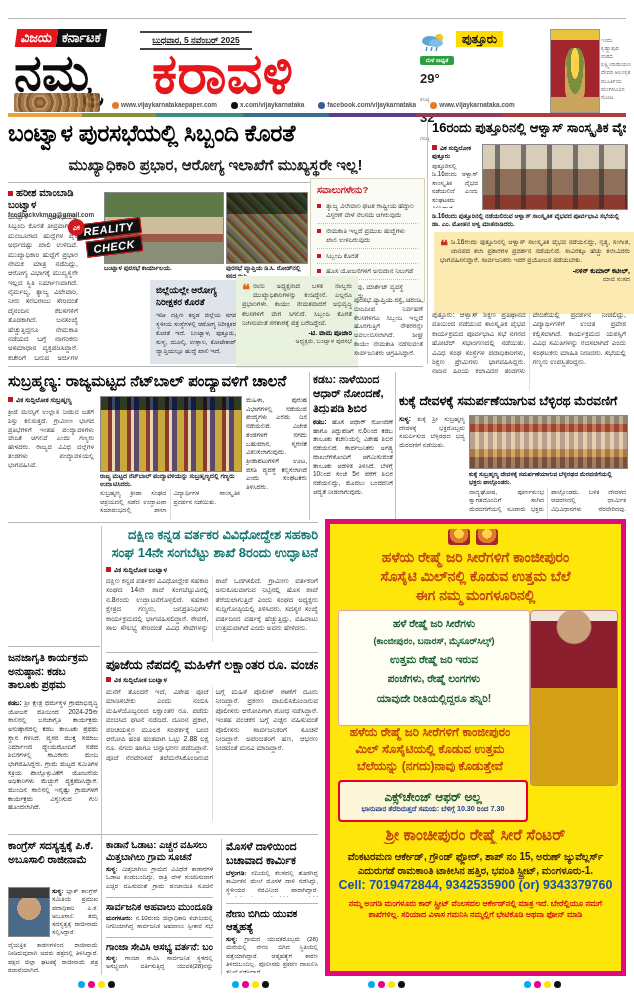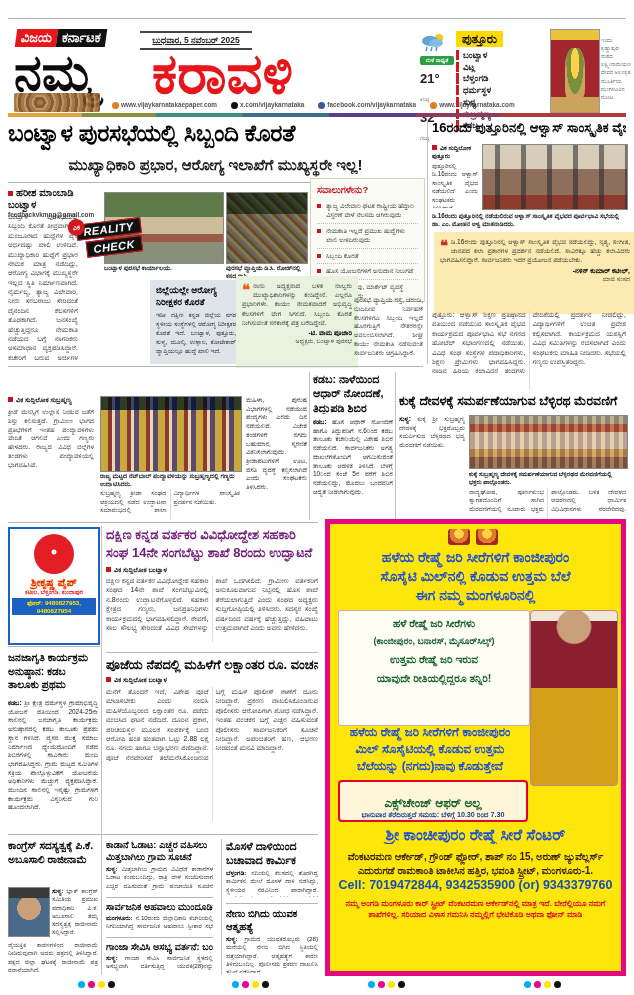--- a/index.html
+++ b/index.html
@@ -35,21 +35,21 @@
   .deityph{background:linear-gradient(180deg,#e8c33c 0 12%,#a3262e 12% 82%,#caa35c 82% 100%);border:1px solid #999;}
   .deityph .idol{position:absolute;left:30%;top:22%;width:40%;height:62%;background:radial-gradient(ellipse at 50% 30%,#ffd24a 0 30%,#7a8f3c 31% 60%,#caa35c 61% 100%);border-radius:40% 40% 20% 20%;}
   .tinycap{font-size:5.6px;line-height:1.45;color:#555;}
   .arecaph{background:repeating-radial-gradient(circle at 30% 50%,#9a6a3a 0 3px,#7a4a22 3px 6px,#b98a4a 6px 8px);border-radius:2px;opacity:.9;}
   
   .h-lead{font-size:23px;font-weight:900;letter-spacing:-.3px;line-height:1.15;color:#000;}
   .h-sub{font-size:15px;font-weight:bold;text-align:center;color:#1a1a1a;}
   .h-mid{font-size:15px;font-weight:900;color:#000;}
   .h-sm{font-size:13px;font-weight:900;color:#000;}
   .h-xs{font-size:10.5px;font-weight:900;line-height:1.3;color:#000;}
-  .h-coop{font-size:13px;font-weight:900;text-align:left;line-height:1.4;color:#701a75;}
+  .h-coop{font-size:13px;font-weight:900;text-align:right;line-height:1.4;color:#0f766e;}
   
   .ph{border:1px solid #888;overflow:hidden;}
   .ph-bld{background:linear-gradient(180deg,#5d7a48 0 34%,#cdbd9a 34% 58%,#9c5b44 58% 70%,#8a8f7a 70% 100%);}
   .ph-garb{background:repeating-linear-gradient(45deg,#b9b29b 0 3px,#6f7f4f 3px 5px,#c7582f 5px 6px,#8a9aa6 6px 9px),linear-gradient(180deg,#4f5d3f 0 30%,#b9a98b 30% 100%);background-blend-mode:multiply;}
   .ph-hall{background:repeating-linear-gradient(90deg,transparent 0 12px,rgba(40,40,40,.55) 12px 17px,transparent 17px 26px),linear-gradient(180deg,#d8cdb9 0 38%,#8d6f5c 38% 78%,#8c3b2e 78% 100%);}
   .ph-stage{background:repeating-linear-gradient(90deg,#caa93c 0 7px,#8c3b2e 7px 11px,#e8d7b0 11px 14px,#5c4a6e 14px 19px),linear-gradient(180deg,#3c5a8f 0 18%,transparent 18%);background-blend-mode:multiply;}
   .ph-temple{background:repeating-linear-gradient(90deg,rgba(120,60,40,.4) 0 5px,rgba(220,180,120,.4) 5px 9px),linear-gradient(180deg,#9fb3a0 0 16%,#b34a3a 16% 30%,#e8e3d5 30% 64%,#caa35c 64% 78%,#7a5a4a 78% 100%);}
   .ph-port{background:linear-gradient(180deg,#3a3a3a 0 20%,transparent 20% 100%),radial-gradient(circle at 50% 42%,#caa07a 0 34%,#4a6a8a 35%);}
   .ph-krishna{background:radial-gradient(circle at 50% 45%,#fff 0 8%,#e31e24 9% 100%);border-radius:50%;}
   .ph-woman{background:radial-gradient(circle at 50% 9%,#caa07a 0 10%,transparent 11%),linear-gradient(180deg,#f2e6d8 0 6%,#8c1f2e 6% 44%,#d4a017 44% 100%);border-radius:4px;border:1px solid #b88;}
@@ -75,21 +75,21 @@
              font-size:6.5px;font-weight:bold;text-align:center;line-height:17px;z-index:2;}
   .badge .chip{position:absolute;background:#111;color:#fff;font-weight:900;font-style:italic;font-size:11px;
                padding:1px 6px;border:1.5px solid #d11a1f;letter-spacing:.5px;}
   
   .kad{border:2px solid #1b61c2;background:#fff;text-align:center;}
   .kad .nm{color:#e31e24;font-weight:900;font-size:10.5px;text-shadow:0 0 2px #ffd900;}
   .kad .ln{color:#e31e24;font-weight:bold;font-size:6px;}
   .kad .ph-line{background:#1b61c2;color:#ffe500;font-weight:bold;font-size:6.2px;padding:1px 0;margin:2px 2px 0 2px;}
   
   .sad{border:5px solid #e5097f;background:#ffe60a;}
-  .sad .rl{color:#1d4ed8;font-weight:900;text-align:center;}
+  .sad .rl{color:#c2410c;font-weight:900;text-align:center;}
   .sad .wbox{position:absolute;background:#fffef4;border:1px solid #dca6a6;border-radius:3px;text-align:center;}
   .sad .wline{color:#135c2b;font-weight:900;font-size:10.5px;line-height:1.85;}
   .sad .exch{position:absolute;background:#fdf6d8;border:2px solid #e4002b;border-radius:4px;text-align:center;}
   .regs{display:flex;gap:3px;}
   .regs i{width:7px;height:7px;border-radius:50%;display:inline-block;}
 </style>
 </head>
 <body>
 
 <div class="page">
@@ -114,37 +114,28 @@
   <div class="abs" style="left:420px;top:32px;width:34px;">
     <svg width="26" height="20" viewBox="0 0 26 20">
       <circle cx="19" cy="6" r="4" fill="#f5c518"></circle>
       <ellipse cx="10" cy="9" rx="8" ry="5" fill="#5aa7d6"></ellipse>
       <ellipse cx="16" cy="11" rx="7" ry="4" fill="#7fbde4"></ellipse>
       <line x1="7" y1="15" x2="6" y2="19" stroke="#4a90c2" stroke-width="1.4"></line>
       <line x1="12" y1="15" x2="11" y2="19" stroke="#4a90c2" stroke-width="1.4"></line>
       <line x1="17" y1="15" x2="16" y2="19" stroke="#4a90c2" stroke-width="1.4"></line>
     </svg>
     <div class="wbadge">ಮಳೆ ಸಾಧ್ಯತೆ</div>
-    <div style="margin-top:4px;"><span class="temp">21°</span><br>
+    <div style="margin-top:4px;"><span class="temp">29°</span><br>
       <span class="templab">ಕನಿಷ್ಠ</span></div>
     <div style="margin-top:3px;"><span class="temp">32°</span><br>
       <span class="templab">ಗರಿಷ್ಠ</span></div>
   </div>
 
   <div class="abs" style="left:456px;top:29px;width:92px;">
     <span class="edtitle">ಪುತ್ತೂರು</span>
-    <ul class="edlist">
-      <li>ಬಂಟ್ವಾಳ</li>
-      <li>ವಿಟ್ಲ</li>
-      <li>ಬೆಳ್ತಂಗಡಿ</li>
-      <li>ಧರ್ಮಸ್ಥಳ</li>
-      <li>ಸುಳ್ಯ</li>
-      <li>ಸುಬ್ರಹ್ಮಣ್ಯ</li>
-      <li>ಕಡಬ</li>
-    </ul>
   </div>
 
   <div class="abs deityph" style="left:550px;top:29px;width:48px;height:82px;">
       <div class="idol"></div>
     </div>
   <div class="abs tinycap" style="left:601px;top:36px;width:30px;height:72px;overflow:hidden;">ಇಂದು ಕೃಷ್ಣಾಪುರ ಮಠದ ಲಕ್ಷ್ಮೀನಾರಾಯಣ ದೇವರ ಅಲಂಕೃತ ಮೂರ್ತಿಯ ಮಂಗಳೂರಿನ ನೋಟ.</div>
 
   <div class="abs rainbow" style="left:8px;top:113px;width:618px;height:4px;"></div>
 
   <div class="abs" style="left:8px;top:120px;width:415px;height:246px;">
@@ -208,20 +199,21 @@
       <div class="qt">ಡಿ.16ರಂದು ಪುತ್ತೂರಿನಲ್ಲಿ ಆಳ್ವಾಸ್ ಸಾಂಸ್ಕೃತಿಕ ವೈಭವ ನಡೆಯಲಿದ್ದು, ನೃತ್ಯ, ಸಂಗೀತ, ಜಾನಪದ ಕಲಾ ಪ್ರಕಾರಗಳ ಪ್ರದರ್ಶನ ನಡೆಯಲಿದೆ. ಸಾವಿರಕ್ಕೂ ಹೆಚ್ಚು ಕಲಾವಿದರು ಭಾಗವಹಿಸಲಿದ್ದಾರೆ. ಸಾರ್ವಜನಿಕರು ಇದರ ಪ್ರಯೋಜನ ಪಡೆಯಬೇಕು.</div>
       <div class="qa">-ನಳಿನ್ ಕುಮಾರ್ ಕಟೀಲ್,</div>
       <div class="qr">ಮಾಜಿ ಸಂಸದ</div>
     </div>
     <div class="abs bt c2" style="left:0;top:190px;width:194px;height:80px;">ಪುತ್ತೂರು: ಆಳ್ವಾಸ್ ಶಿಕ್ಷಣ ಪ್ರತಿಷ್ಠಾನದ ವತಿಯಿಂದ ನಡೆಯುವ ಸಾಂಸ್ಕೃತಿಕ ವೈಭವ ಕಾರ್ಯಕ್ರಮದ ಪೂರ್ವಭಾವಿ ಸಭೆ ನಗರದ ಹೋಟೆಲ್ ಸಭಾಂಗಣದಲ್ಲಿ ನಡೆಯಿತು. ವಿವಿಧ ಸಂಘ ಸಂಸ್ಥೆಗಳ ಪದಾಧಿಕಾರಿಗಳು, ಶಿಕ್ಷಣ ಪ್ರೇಮಿಗಳು ಭಾಗವಹಿಸಿದ್ದರು. ನಾಡಿನ ಹಿರಿಯ ಕಲಾವಿದರ ತಂಡಗಳು ವೇದಿಕೆಯಲ್ಲಿ ಪ್ರದರ್ಶನ ನೀಡಲಿದ್ದು, ವಿದ್ಯಾರ್ಥಿಗಳಿಗೆ ಉಚಿತ ಪ್ರವೇಶ ಕಲ್ಪಿಸಲಾಗಿದೆ. ಕಾರ್ಯಕ್ರಮದ ಯಶಸ್ಸಿಗೆ ವಿವಿಧ ಸಮಿತಿಗಳನ್ನು ರಚಿಸಲಾಗಿದೆ ಎಂದು ಸಂಘಟಕರು ಮಾಹಿತಿ ನೀಡಿದರು. ಸಭೆಯಲ್ಲಿ ಗಣ್ಯರು ಉಪಸ್ಥಿತರಿದ್ದರು.</div>
   </div>
 
   <div class="abs rule" style="left:8px;top:366px;width:415px;height:1px;"></div>
 
   <div class="abs" style="left:8px;top:372px;width:299px;height:148px;">
+    <div class="abs h-mid nowrap" style="left:0;top:0;width:299px;height:20px;">ಸುಬ್ರಹ್ಮಣ್ಯ: ರಾಜ್ಯಮಟ್ಟದ ನೆಟ್‌ಬಾಲ್ ಪಂದ್ಯಾವಳಿಗೆ ಚಾಲನೆ</div>
     <div class="abs byline" style="left:0;top:24px;font-size:6.5px;"><span class="sq"></span><span>ವಿಕ ಸುದ್ದಿಲೋಕ ಸುಬ್ರಹ್ಮಣ್ಯ</span></div>
     <div class="abs bt" style="left:0;top:36px;width:86px;height:112px;font-size:6.6px;">ಕ್ರೀಡೆ ಮನಸ್ಸಿಗೆ ಉಲ್ಲಾಸ ನೀಡುವ ಜತೆಗೆ ಶಿಸ್ತು ಕಲಿಸುತ್ತದೆ. ಗ್ರಾಮೀಣ ಭಾಗದ ಪ್ರತಿಭೆಗಳಿಗೆ ಇಂತಹ ಪಂದ್ಯಾವಳಿಗಳು ವೇದಿಕೆ ಆಗಲಿವೆ ಎಂದು ಗಣ್ಯರು ಹೇಳಿದರು. ರಾಜ್ಯದ ವಿವಿಧ ಜಿಲ್ಲೆಗಳ ತಂಡಗಳು ಪಂದ್ಯಾವಳಿಯಲ್ಲಿ ಭಾಗವಹಿಸಿವೆ.</div>
     <div class="abs ph ph-stage" style="left:92px;top:24px;width:140px;height:74px;"></div>
     <div class="abs cap" style="left:92px;top:100px;width:140px;height:15px;">ರಾಜ್ಯ ಮಟ್ಟದ ನೆಟ್‌ಬಾಲ್ ಪಂದ್ಯಾವಳಿಯನ್ನು ಸುಬ್ರಹ್ಮಣ್ಯದಲ್ಲಿ ಗಣ್ಯರು ಉದ್ಘಾಟಿಸಿದರು.</div>
     <div class="abs bt c2" style="left:92px;top:117px;width:140px;height:31px;font-size:6.4px;">ಸುಬ್ರಹ್ಮಣ್ಯ ಕ್ರೀಡಾ ಸಂಘದ ಆಶ್ರಯದಲ್ಲಿ ನಡೆದ ಉದ್ಘಾಟನಾ ಸಮಾರಂಭದಲ್ಲಿ ಶಾಲಾ ವಿದ್ಯಾರ್ಥಿಗಳ ಸಾಂಸ್ಕೃತಿಕ ಪ್ರದರ್ಶನ ನಡೆಯಿತು.</div>
     <div class="abs bt" style="left:238px;top:24px;width:61px;height:124px;font-size:6.5px;">ಮಹಿಳಾ, ಪುರುಷ ವಿಭಾಗಗಳಲ್ಲಿ ನಡೆಯುವ ಪಂದ್ಯಗಳು ಎರಡು ದಿನ ನಡೆಯಲಿವೆ. ವಿಜೇತ ತಂಡಗಳಿಗೆ ನಗದು ಬಹುಮಾನ, ಸ್ಮರಣಿಕೆ ವಿತರಿಸಲಾಗುವುದು. ಕ್ರೀಡಾಪಟುಗಳಿಗೆ ಊಟ, ವಸತಿ ವ್ಯವಸ್ಥೆ ಕಲ್ಪಿಸಲಾಗಿದೆ ಎಂದು ಸಂಘಟಕರು ತಿಳಿಸಿದರು.</div>
   </div>
 
   <div class="abs vline" style="left:309px;top:372px;width:1px;height:148px;"></div>
 
@@ -237,26 +229,20 @@
     <div class="abs bt" style="left:0;top:21px;width:66px;height:104px;font-size:6.4px;"><b>ಸುಳ್ಯ:</b><span> ಕುಕ್ಕೆ ಶ್ರೀ ಸುಬ್ರಹ್ಮಣ್ಯ ದೇವಳಕ್ಕೆ ಭಕ್ತರೊಬ್ಬರು ಸಮರ್ಪಿಸುವ ಬೆಳ್ಳಿರಥದ ಭವ್ಯ ಮೆರವಣಿಗೆ ನಡೆಯಿತು.</span></div>
     <div class="abs ph ph-temple" style="left:70px;top:21px;width:157px;height:52px;"></div>
     <div class="abs" style="left:70px;top:76px;width:157px;height:50px;overflow:hidden;">
       <div class="cap" style="font-size:6.1px;">ಕುಕ್ಕೆ ಸುಬ್ರಹ್ಮಣ್ಯ ದೇವಳಕ್ಕೆ ಸಮರ್ಪಣೆಯಾಗುವ ಬೆಳ್ಳಿರಥದ ಮೆರವಣಿಗೆಯಲ್ಲಿ ಭಕ್ತರು ಪಾಲ್ಗೊಂಡರು.</div>
       <div class="bt c2" style="font-size:6.3px;margin-top:2px;height:32px;">ವಾದ್ಯಘೋಷ, ಪೂರ್ಣಕುಂಭ ಸ್ವಾಗತದೊಂದಿಗೆ ಸಾಗಿದ ಮೆರವಣಿಗೆಯಲ್ಲಿ ನೂರಾರು ಭಕ್ತರು ಪಾಲ್ಗೊಂಡರು. ಬಳಿಕ ದೇವಳದ ಆವರಣದಲ್ಲಿ ಧಾರ್ಮಿಕ ವಿಧಿವಿಧಾನಗಳು ನೆರವೇರಿದವು. ಮುಜರಾಯಿ ಇಲಾಖೆ ಅಧಿಕಾರಿಗಳು, ದೇವಳದ ವ್ಯವಸ್ಥಾಪನಾ ಸಮಿತಿ ಸದಸ್ಯರು ಉಪಸ್ಥಿತರಿದ್ದರು.</div>
     </div>
   </div>
 
   <div class="abs rule" style="left:8px;top:522px;width:310px;height:1px;"></div>
 
-  <div class="abs kad" style="left:8px;top:527px;width:88px;height:114px;">
-    <div class="ph-krishna" style="width:40px;height:40px;margin:5px auto 2px auto;"></div>
-    <div class="nm">ಶ್ರೀಕೃಷ್ಣ ಪೈಪ್</div>
-    <div class="ln">ಕಟೀಲ, ಬೆಳ್ತಂಗಡಿ, ಕುಂದಾಪುರ</div>
-    <div class="ph-line">ಫೋನ್: 9480827953, 9480827954</div>
-  </div>
 
   <div class="abs rule" style="left:8px;top:646px;width:92px;height:1px;"></div>
 
   <div class="abs" style="left:8px;top:651px;width:90px;height:180px;">
     <div class="h-xs" style="height:44px;overflow:hidden;">ಜನಜಾಗೃತಿ ಕಾರ್ಯಕ್ರಮ ಅನುಷ್ಠಾನ: ಕಡಬ ತಾಲೂಕು ಪ್ರಥಮ</div>
     <div class="bt" style="height:130px;font-size:6.5px;margin-top:4px;"><b>ಕಡಬ:</b><span> ಶ್ರೀ ಕ್ಷೇತ್ರ ಧರ್ಮಸ್ಥಳ ಗ್ರಾಮಾಭಿವೃದ್ಧಿ ಯೋಜನೆ ವತಿಯಿಂದ 2024-25ನೇ ಸಾಲಿನಲ್ಲಿ ಜನಜಾಗೃತಿ ಕಾರ್ಯಕ್ರಮ ಅನುಷ್ಠಾನದಲ್ಲಿ ಕಡಬ ತಾಲೂಕು ಪ್ರಥಮ ಸ್ಥಾನ ಗಳಿಸಿದೆ. ವ್ಯಸನ ಮುಕ್ತ ಸಮಾಜ ನಿರ್ಮಾಣದ ಧ್ಯೇಯದೊಂದಿಗೆ ನಡೆದ ಶಿಬಿರಗಳಲ್ಲಿ ಸಾವಿರಾರು ಮಂದಿ ಭಾಗವಹಿಸಿದ್ದರು. ಗ್ರಾಮ ಮಟ್ಟದ ಸಮಿತಿಗಳ ಸಕ್ರಿಯ ಪಾಲ್ಗೊಳ್ಳುವಿಕೆಗೆ ಯೋಜನೆಯ ಅಧಿಕಾರಿಗಳು ಮೆಚ್ಚುಗೆ ವ್ಯಕ್ತಪಡಿಸಿದ್ದಾರೆ. ಮುಂದಿನ ಸಾಲಿನಲ್ಲಿ ಇನ್ನಷ್ಟು ಗ್ರಾಮಗಳಿಗೆ ಕಾರ್ಯಕ್ರಮ ವಿಸ್ತರಿಸುವ ಗುರಿ ಹೊಂದಲಾಗಿದೆ.</span></div>
   </div>
 
   <div class="abs rule" style="left:8px;top:834px;width:310px;height:1px;"></div>
 
@@ -317,36 +303,37 @@
     </div>
     <div class="abs rl" style="left:4px;top:24px;width:283px;font-size:14px;line-height:1.35;">
       <div>ಹಳೆಯ ರೇಷ್ಮೆ ಜರಿ ಸೀರೆಗಳಿಗೆ ಕಾಂಜೀಪುರಂ</div>
       <div>ಸೊಸೈಟಿ ಮಿಲ್‌ನಲ್ಲಿ ಕೊಡುವ ಉತ್ತಮ ಬೆಲೆ</div>
       <div>ಈಗ ನಮ್ಮ ಮಂಗಳೂರಿನಲ್ಲಿ</div>
     </div>
     <div class="wbox" style="left:8px;top:86px;width:186px;height:108px;padding:3px 2px;">
       <div class="wline">ಹಳೆ ರೇಷ್ಮೆ ಜರಿ ಸೀರೆಗಳು</div>
       <div class="wline" style="font-size:9px;">(ಕಾಂಜೀಪುರಂ, ಬನಾರಸ್, ಮೈಸೂರ್‌ಸಿಲ್ಕ್)</div>
       <div class="wline">ಉತ್ತಮ ರೇಷ್ಮೆ ಜರಿ ಇರುವ</div>
+      <div class="wline">ಪಂಚೆಗಳು, ರೇಷ್ಮೆ ಲಂಗಗಳು</div>
       <div class="wline">ಯಾವುದೇ ರೀತಿಯಲ್ಲಿದ್ದರೂ ತನ್ನಿರಿ!</div>
     </div>
     <div class="abs ph-woman" style="left:200px;top:86px;width:86px;height:174px;"></div>
     <div class="abs rl" style="left:4px;top:200px;width:192px;font-size:12px;line-height:1.4;">
       <div>ಹಳೆಯ ರೇಷ್ಮೆ ಜರಿ ಸೀರೆಗಳಿಗೆ ಕಾಂಜೀಪುರಂ</div>
       <div>ಮಿಲ್ ಸೊಸೈಟಿಯಲ್ಲಿ ಕೊಡುವ ಉತ್ತಮ</div>
       <div>ಬೆಲೆಯನ್ನು (ನಗದು)ನಾವು ಕೊಡುತ್ತೇವೆ</div>
     </div>
     <div class="exch" style="left:8px;top:256px;width:186px;height:38px;">
-      <div style="color:#135c2b;font-weight:900;font-size:12px;margin-top:14px;">ಎಕ್ಸ್‌ಚೇಂಜ್ ಆಫರ್ ಅಲ್ಲ</div>
+      <div style="color:#135c2b;font-weight:900;font-size:12px;margin-top:8px;">ಎಕ್ಸ್‌ಚೇಂಜ್ ಆಫರ್ ಅಲ್ಲ</div>
       <div style="color:#1a3c8f;font-weight:bold;font-size:7.2px;">ಭಾನುವಾರ ತೆರೆದಿರುತ್ತದೆ  ಸಮಯ: ಬೆಳಿಗ್ಗೆ 10.30 ರಿಂದ 7.30</div>
     </div>
     <div class="abs rl nowrap" style="left:0;top:302px;width:291px;font-size:15.5px;">ಶ್ರೀ ಕಾಂಚೀಪುರಂ ರೇಷ್ಮೆ ಸೀರೆ ಸೆಂಟರ್</div>
     <div class="abs" style="left:6px;top:326px;width:279px;font-size:10px;font-weight:bold;color:#3a2212;text-align:center;line-height:1.4;">ವೆಂಕಟರಮಣ ಆರ್ಕೇಡ್, ಗ್ರೌಂಡ್ ಫ್ಲೋರ್, ಶಾಪ್ ನಂ 15, ಅರುಣ್ ಜ್ಯುವೆಲ್ಲರ್ಸ್ ಎದುರುಗಡೆ ರಾಮಕಾಂತಿ ಟಾಕೀಸಿನ ಹತ್ತಿರ, ಭವಂತಿ ಸ್ಟ್ರೀಟ್, ಮಂಗಳೂರು-1.</div>
     <div class="abs nowrap" style="left:0;top:354px;width:291px;font-size:12.5px;font-weight:900;color:#1351b8;text-align:center;">Cell: 7019472844, 9342535900 (or) 9343379760</div>
-    <div class="abs" style="left:6px;top:374px;width:279px;font-size:8px;font-weight:bold;color:#d90f1c;text-align:center;line-height:1.4;">ನಮ್ಮ ಅಂಗಡಿ ಮಂಗಳೂರು ಕಾರ್ ಸ್ಟ್ರೀಟ್ ವೆಂಕಟರಮಣ ಆರ್ಕೇಡ್‌ನಲ್ಲಿ ಮಾತ್ರ ಇದೆ. ಬೇರೆಲ್ಲಿಯೂ ನಮಗೆ ಶಾಖೆಗಳಿಲ್ಲ. ಸರಿಯಾದ ವಿಳಾಸ ಗಮನಿಸಿ ನಮ್ಮಲ್ಲಿಗೆ ಭೇಟಿಕೊಡಿ ಅಥವಾ ಫೋನ್ ಮಾಡಿ</div>
+    <div class="abs" style="left:6px;top:374px;width:279px;font-size:8px;font-weight:bold;color:#d90f1c;text-align:center;line-height:1.4;">ನಮ್ಮ ಅಂಗಡಿ ಮಂಗಳೂರು ಕಾರ್ ಸ್ಟ್ರೀಟ್ ವೆಂಲಸದಲ ಆರ್ಕೇಡ್‌ನಲ್ಲಿ ಮಾತ್ರ ಇದೆ. ಬೇರೆಲ್ಲಿಯೂ ನಮಗೆ ಶಾಖೆಗಳಿಲ್ಲ. ಸರಿಯಾದ ವಿಳಾಸ ಗಮನಿಸಿ ನಮ್ಮಲ್ಲಿಗೆ ಭೇಟಿಕೊಡಿ ಅಥವಾ ಫೋನ್ ಮಾಡಿ</div>
   </div>
 
   <div class="abs regs" style="left:78px;top:981px;">
     <i style="background:#00aeef;"></i>
       <i style="background:#ec008c;"></i>
       <i style="background:#ffe500;"></i>
       <i style="background:#111;"></i>
   </div>
   <div class="abs regs" style="left:232px;top:981px;">
     <i style="background:#00aeef;"></i>

